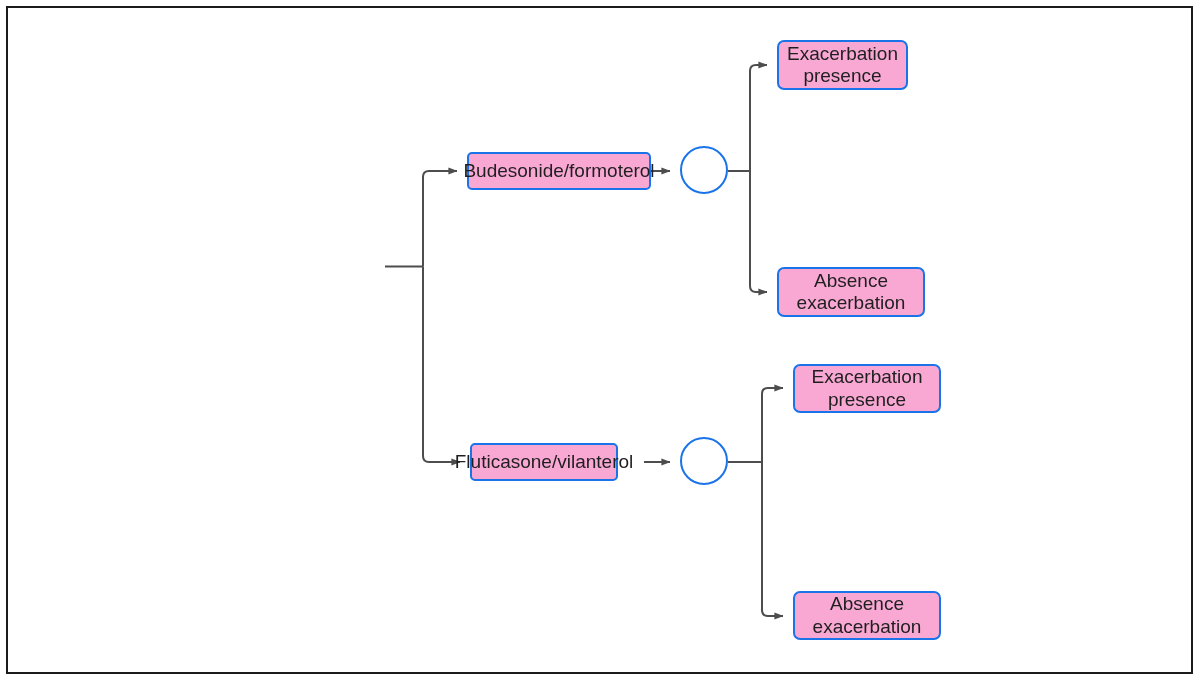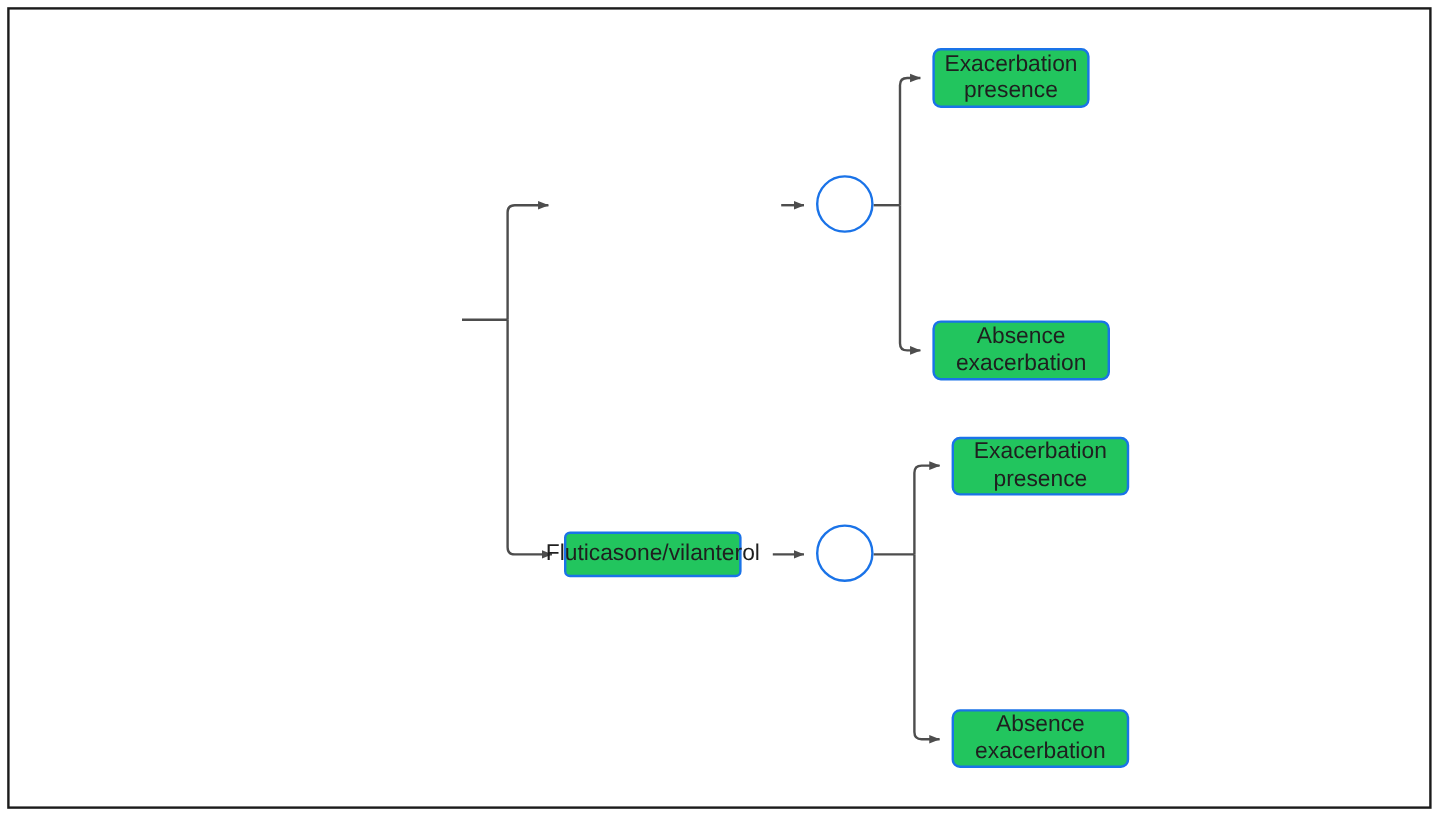--- a/index.html
+++ b/index.html
@@ -30,21 +30,21 @@
     position: absolute;
     left: 0;
     top: 0;
     width: 1200px;
     height: 681px;
     pointer-events: none;
   }
   .node {
     position: absolute;
     box-sizing: border-box;
-    background: #22c55e;
+    background: #f9a8d4;
     border: 2.5px solid #1a73e8;
     display: flex;
     align-items: center;
     justify-content: center;
     text-align: center;
     color: #1f1f1f;
     line-height: 1.18;
     white-space: pre-line;
   }
   .node-root {
@@ -95,20 +95,21 @@
     <path d="M750,171 L750,286 Q750,292 756,292 L767,292" fill="none" stroke="#4d4d4d" stroke-width="2" marker-end="url(#arrowhead)"></path>
 
     <path d="M728,462 L762,462" fill="none" stroke="#4d4d4d" stroke-width="2"></path>
 
     <path d="M762,462 L762,394 Q762,388 768,388 L783,388" fill="none" stroke="#4d4d4d" stroke-width="2" marker-end="url(#arrowhead)"></path>
 
     <path d="M762,462 L762,610 Q762,616 768,616 L783,616" fill="none" stroke="#4d4d4d" stroke-width="2" marker-end="url(#arrowhead)"></path>
   </svg>
 
 
+  <div class="node node-treatment" style="left:467px; top:152px; width:184px; height:38px;">Budesonide/formoterol</div>
 
   <div class="node node-treatment" style="left:470px; top:443px; width:148px; height:38px;">Fluticasone/vilanterol</div>
 
   <div class="node node-circle" style="left:680px; top:146px; width:48px; height:48px;"></div>
 
   <div class="node node-circle" style="left:680px; top:437px; width:48px; height:48px;"></div>
 
   <div class="node node-outcome" style="left:777px; top:40px; width:131px; height:50px;">Exacerbation
 presence</div>
 

